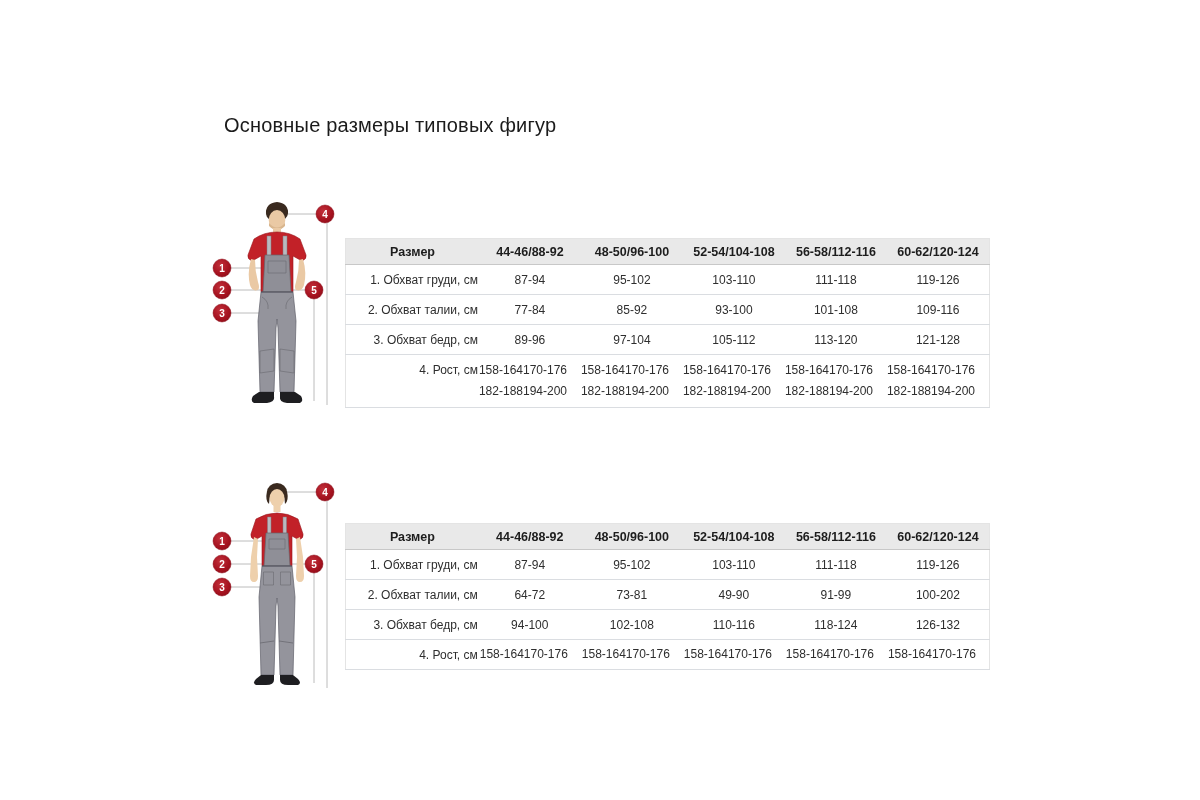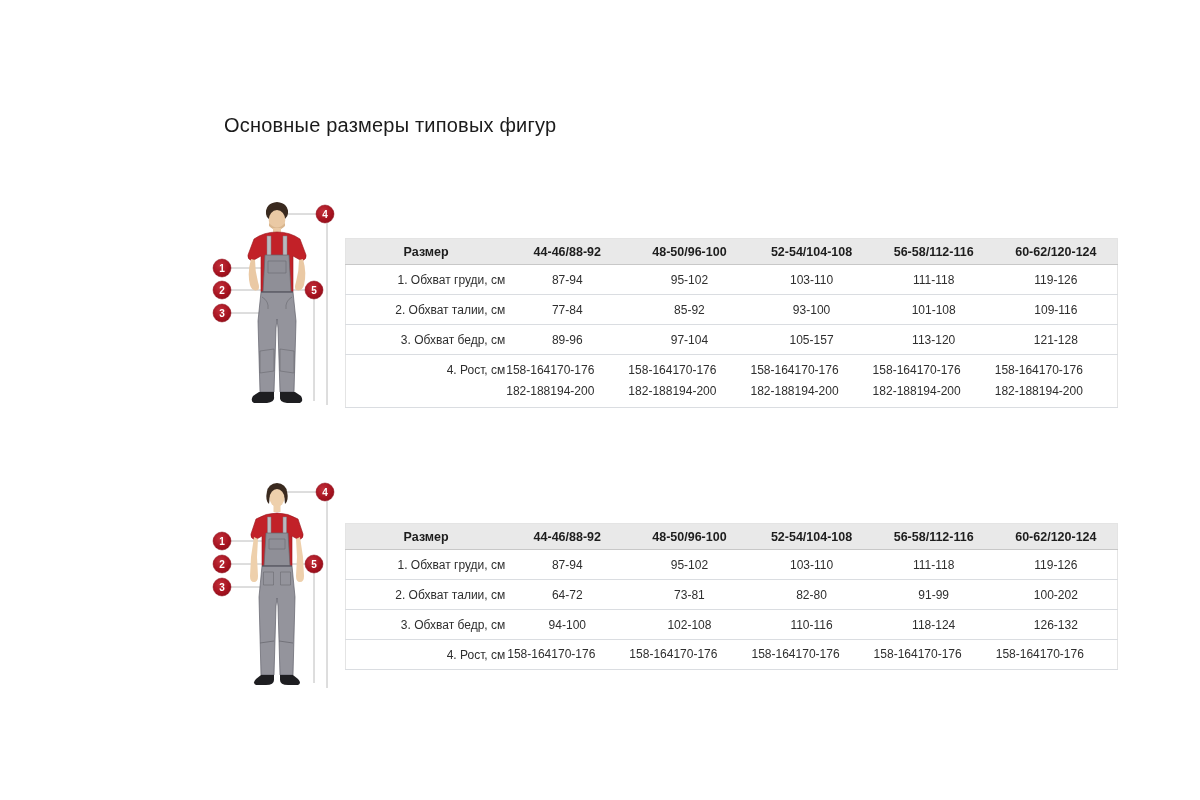--- a/index.html
+++ b/index.html
@@ -9,21 +9,21 @@
   }
   .page-title{
     position:absolute;left:224px;top:114px;
     font-size:20px;font-weight:400;color:#1b1b1b;letter-spacing:.2px;
   }
   .fig{position:absolute;width:140px;height:218px;}
   #fig1{left:204px;top:193px;}
   #fig2{left:204px;top:475px;}
 
   .size-table{
-    position:absolute;width:773px;border-collapse:collapse;
+    position:absolute;width:645px;border-collapse:collapse;
     font-size:12px;color:#2e2e2e;border:1px solid #e4e4e4;background:#fff;
   }
   #table1{left:345px;top:238px;}
   #table2{left:345px;top:523px;}
   .size-table thead th{
     background:#e9e9e9;font-weight:700;font-size:12.5px;height:25px;
     border-bottom:1px solid #c8c8c8;color:#1d1d1d;text-align:center;padding:0 2px;
   }
   .size-table th.label-col{width:135px;}
   .size-table th.size-col{width:102px;}
@@ -130,21 +130,21 @@
       <td>77-84</td>
       <td>85-92</td>
       <td>93-100</td>
       <td>101-108</td>
       <td>109-116</td>
     </tr>
     <tr>
       <td class="label">3. Обхват бедр, см</td>
       <td>89-96</td>
       <td>97-104</td>
-      <td>105-157</td>
+      <td>105-112</td>
       <td>113-120</td>
       <td>121-128</td>
     </tr>
     <tr>
       <td class="label" style="vertical-align:top;padding-top:8px;">4. Рост, см</td>
       <td class="h-cell">
         <div class="h-line">
             <span>158-164</span>
             <span>170-176</span>
           </div>
@@ -280,21 +280,21 @@
       <td>87-94</td>
       <td>95-102</td>
       <td>103-110</td>
       <td>111-118</td>
       <td>119-126</td>
     </tr>
     <tr>
       <td class="label">2. Обхват талии, см</td>
       <td>64-72</td>
       <td>73-81</td>
-      <td>82-80</td>
+      <td>49-90</td>
       <td>91-99</td>
       <td>100-202</td>
     </tr>
     <tr>
       <td class="label">3. Обхват бедр, см</td>
       <td>94-100</td>
       <td>102-108</td>
       <td>110-116</td>
       <td>118-124</td>
       <td>126-132</td>

